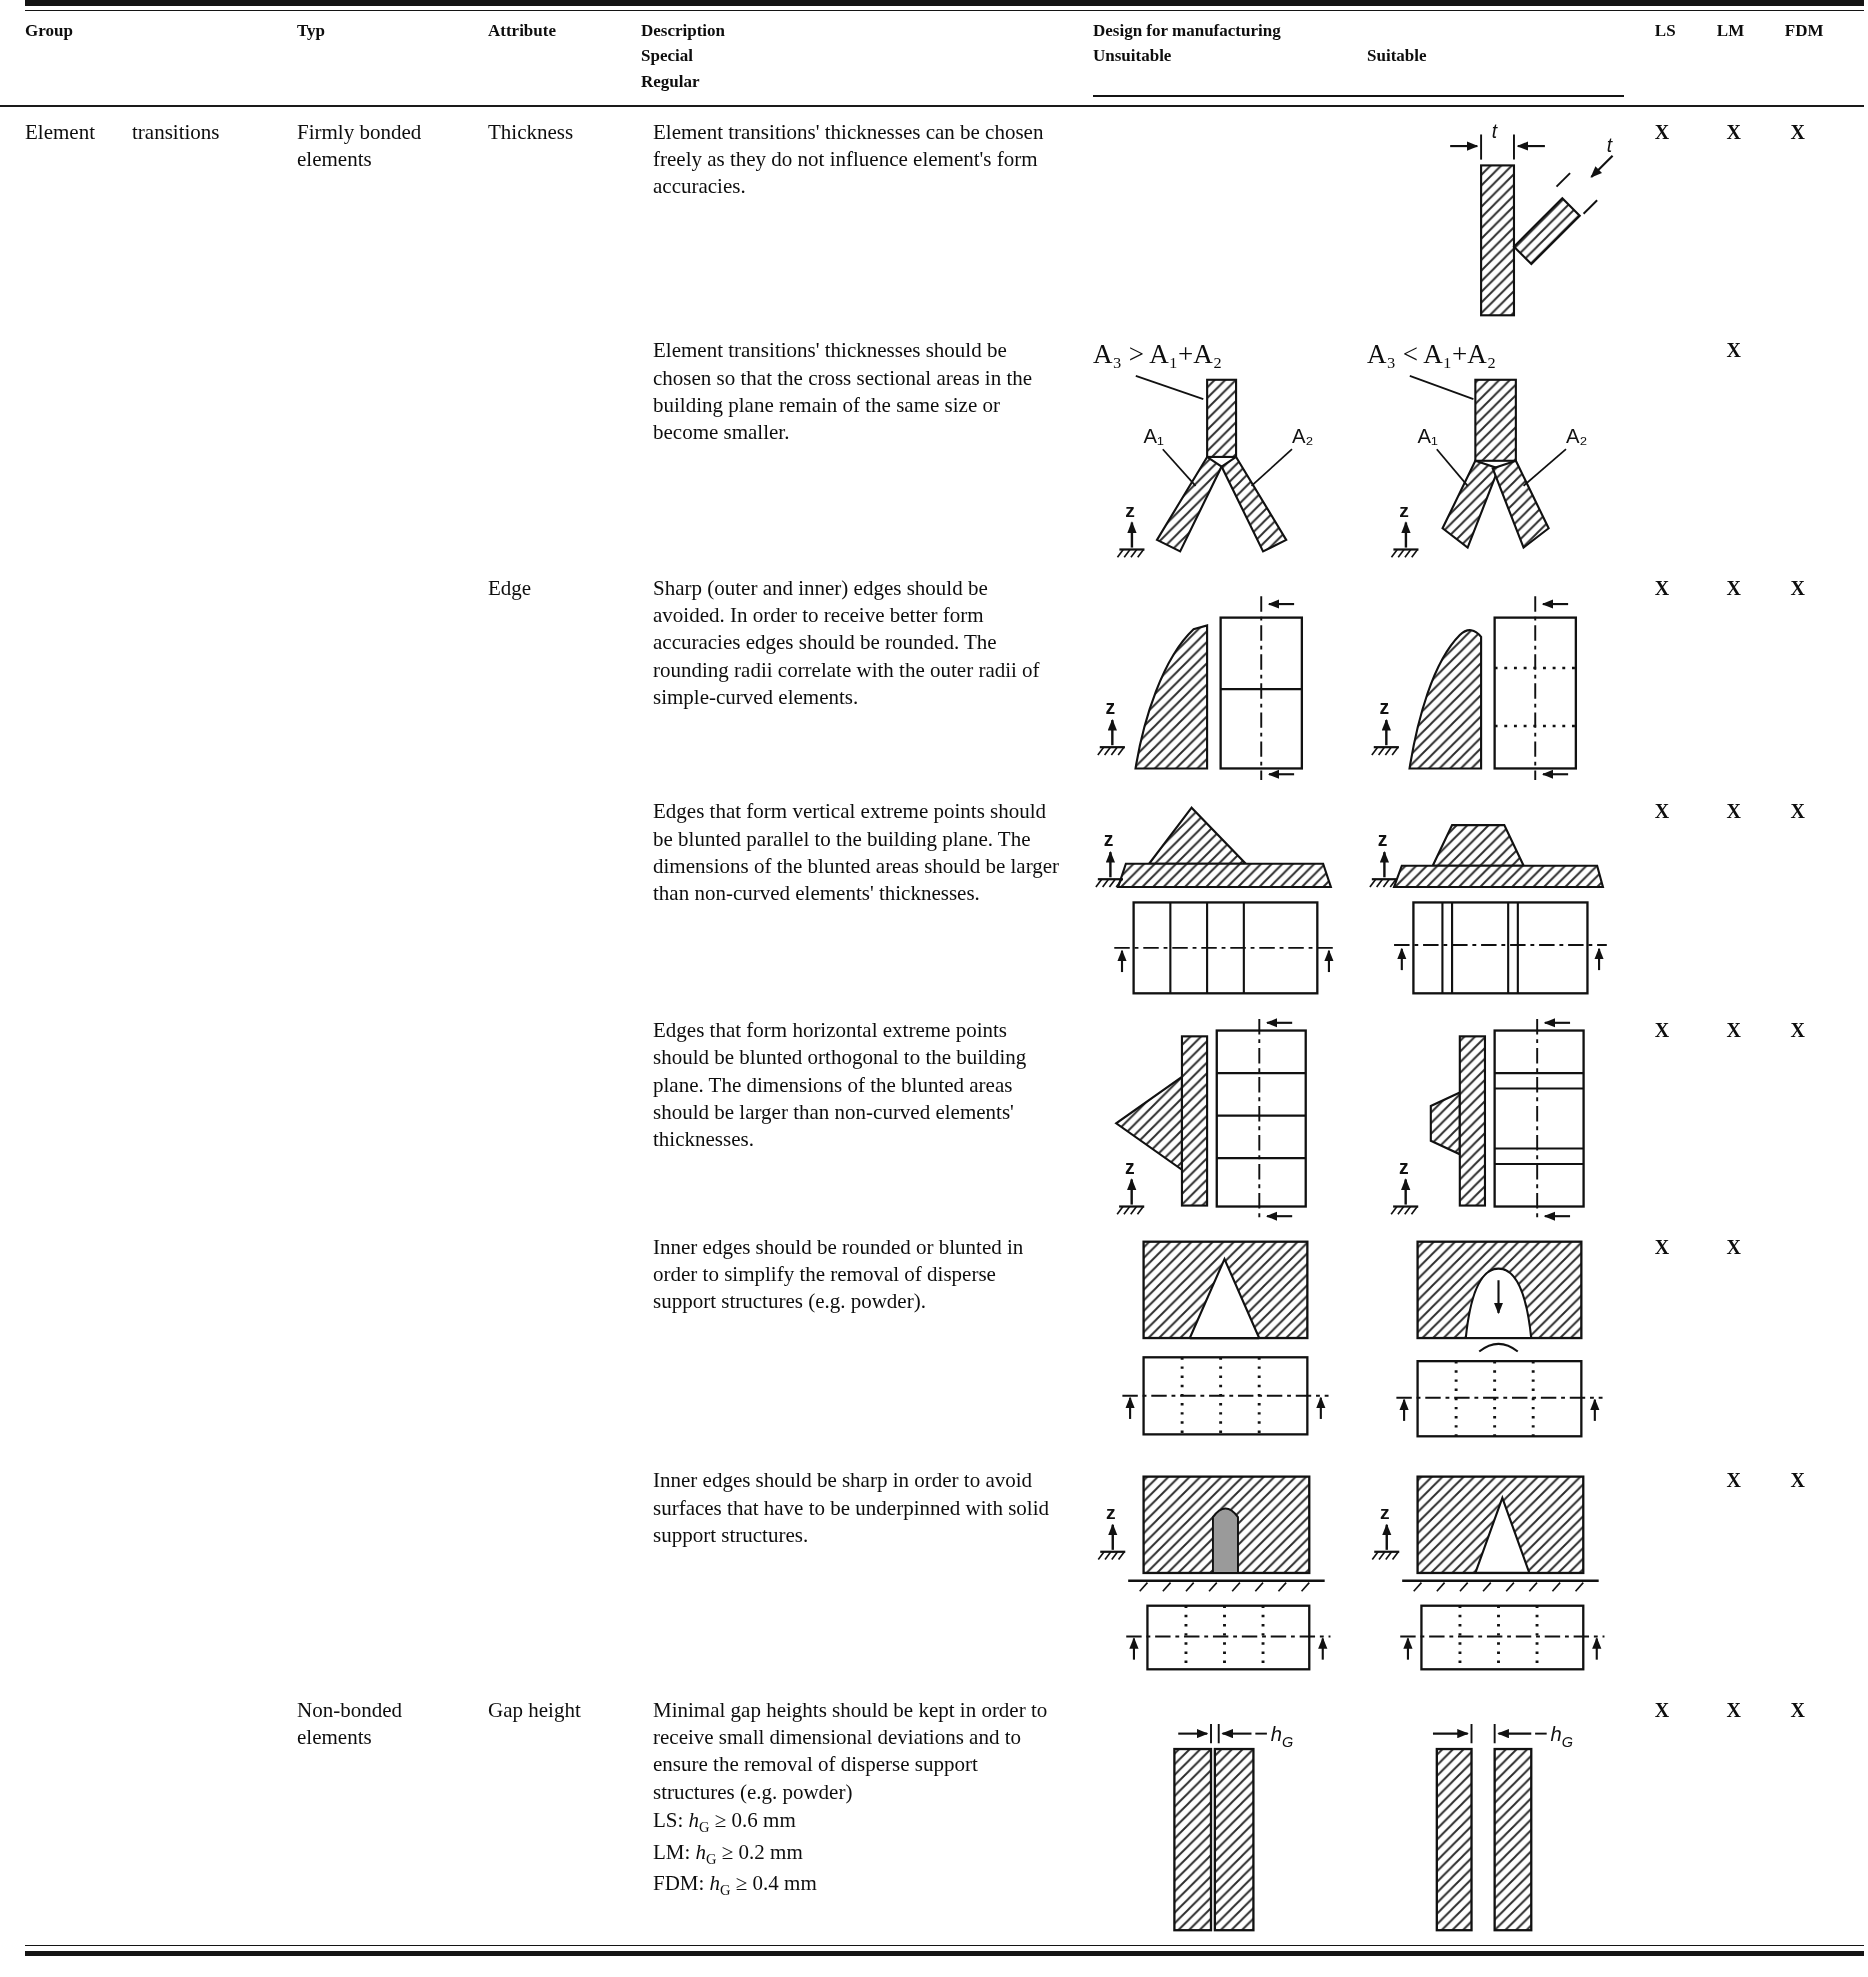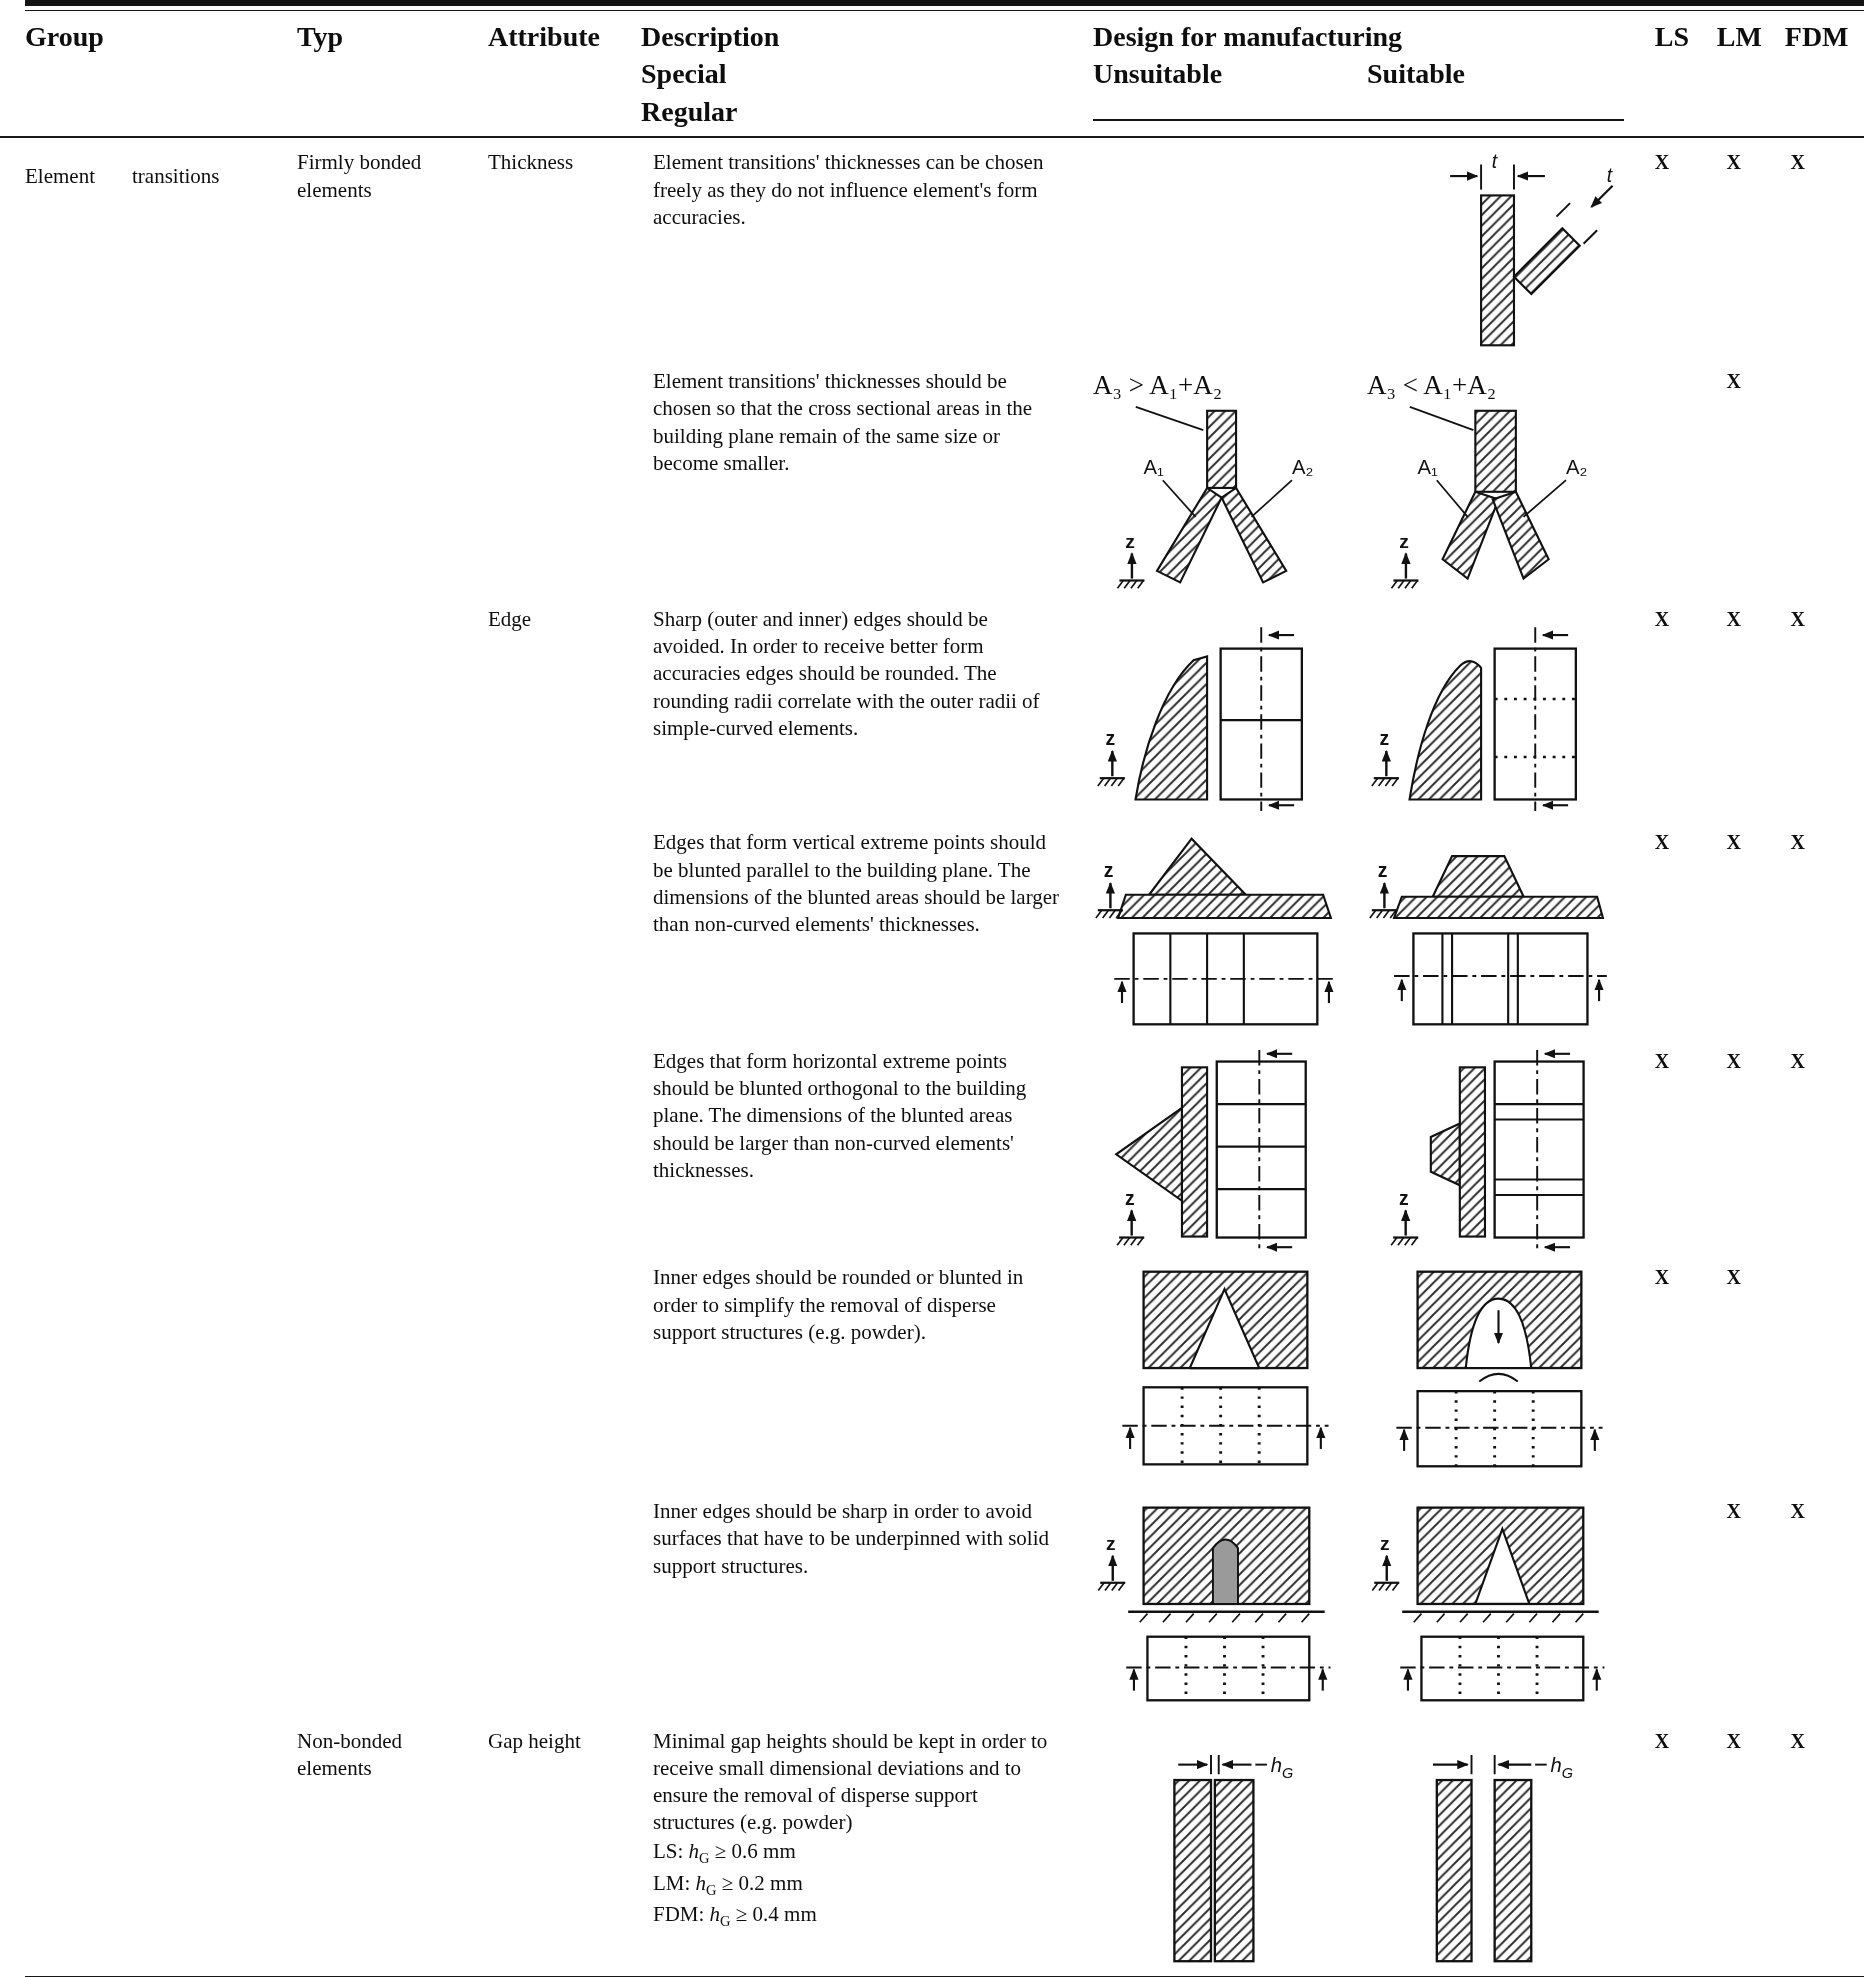--- a/index.html
+++ b/index.html
@@ -1,27 +1,27 @@
 <!DOCTYPE html>
 <html><head>
 <meta charset="utf-8">
 <style>
   html,body{margin:0;padding:0;background:#fff;}
   body{width:1868px;font-family:"Liberation Serif",serif;color:#0e0e0e;}
   .page{width:1868px;min-height:1977px;position:relative;background:#fff;}
   .tbl{padding:0 0 0 25px;}
   .toprule{border-top:6.8px solid #141414;border-bottom:1.9px solid #141414;height:3.9px;margin-right:3.9px;}
   .row{display:grid;grid-template-columns:272px 191px 153px 452px 274px 282px 62px 68px 82px;align-items:start;}
-  .hcell{font-weight:700;font-size:28px;padding-top:9.7px;}
+  .hcell{font-weight:700;font-size:17px;padding-top:9.7px;}
   .hrow2 .hcell,.hrow3 .hcell{padding-top:5.8px;}
   .dfm-underline{border-bottom:2.9px solid #141414;height:29px;margin-right:25px;}
   .header-rule{border-top:2.4px solid #1a1a1a;margin-top:7.7px;margin-right:3.9px;margin-left:-25px;}
   .trow{padding-top:11.6px;}
   .cell{font-size:21px;line-height:1.30;}
-  .group-cell{display:flex;gap:37px;margin-top:14px;}
+  .group-cell{display:flex;gap:37px;}
   .typ-cell{padding-right:29px;}
   .attr-cell{}
   .desc-cell{padding-right:33px;margin-left:12px;}
   .diag-cell{position:relative;}
   .formula{font-size:27px;padding-bottom:1.9px;white-space:nowrap;}
   .x{font-weight:700;font-size:20px;}
   .x-ls{padding-left:5.8px;}
   .x-lm{padding-left:15.4px;}
   .x-fdm{padding-left:11.6px;}
   .spec-line{font-size:21px;line-height:1.35;}

